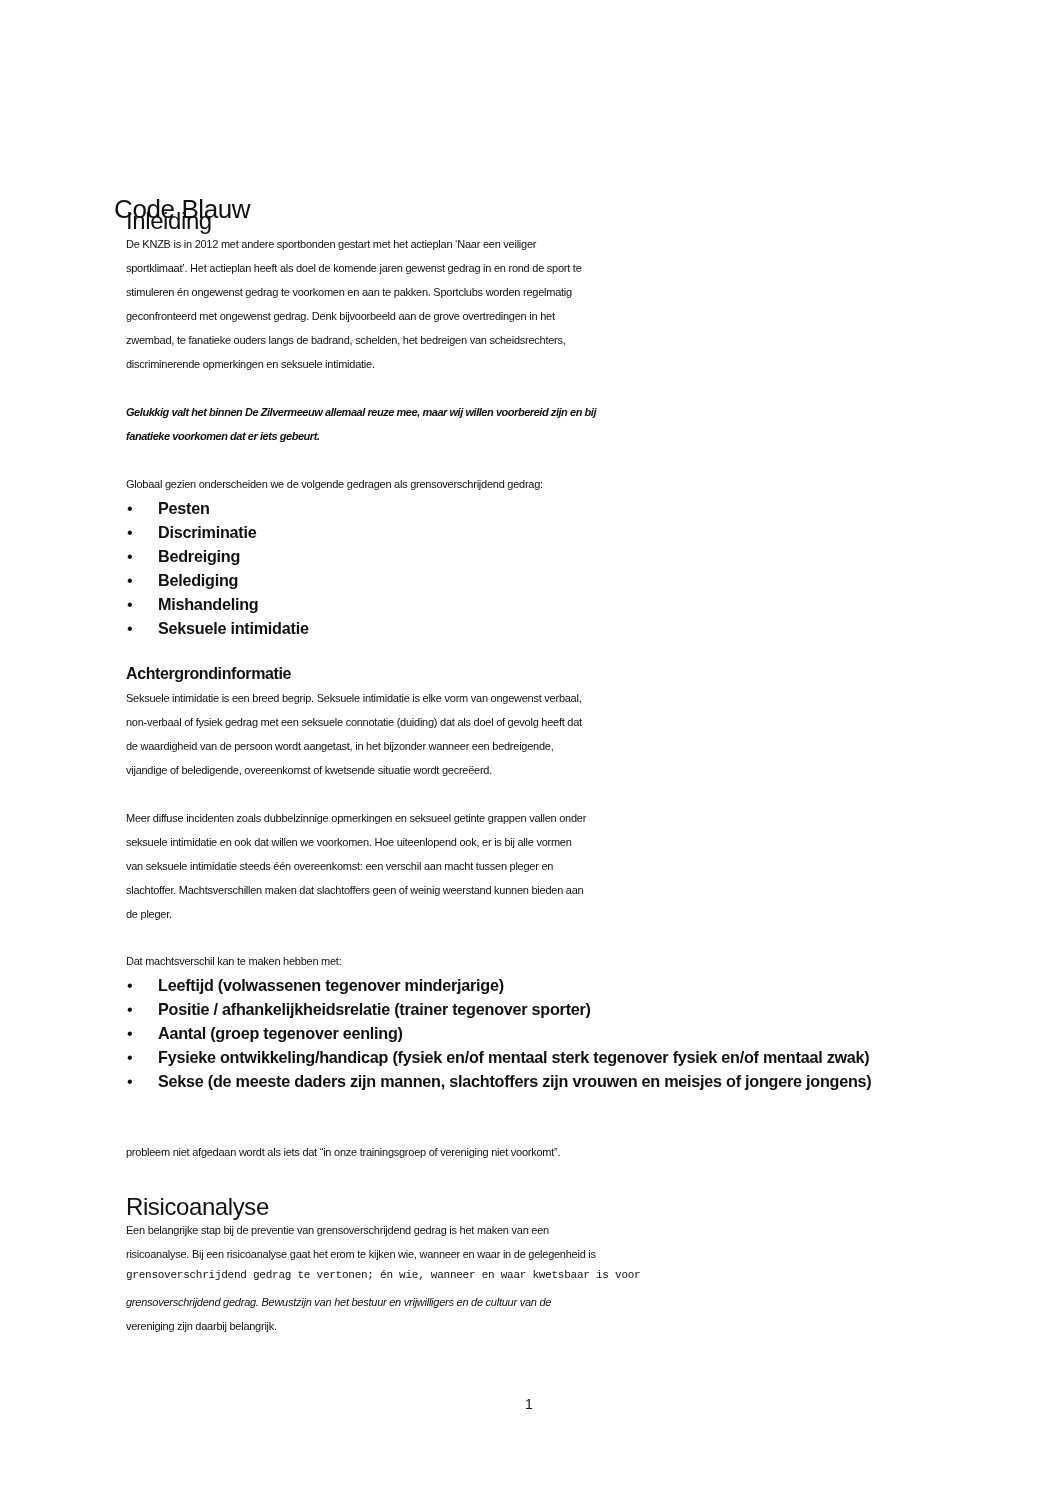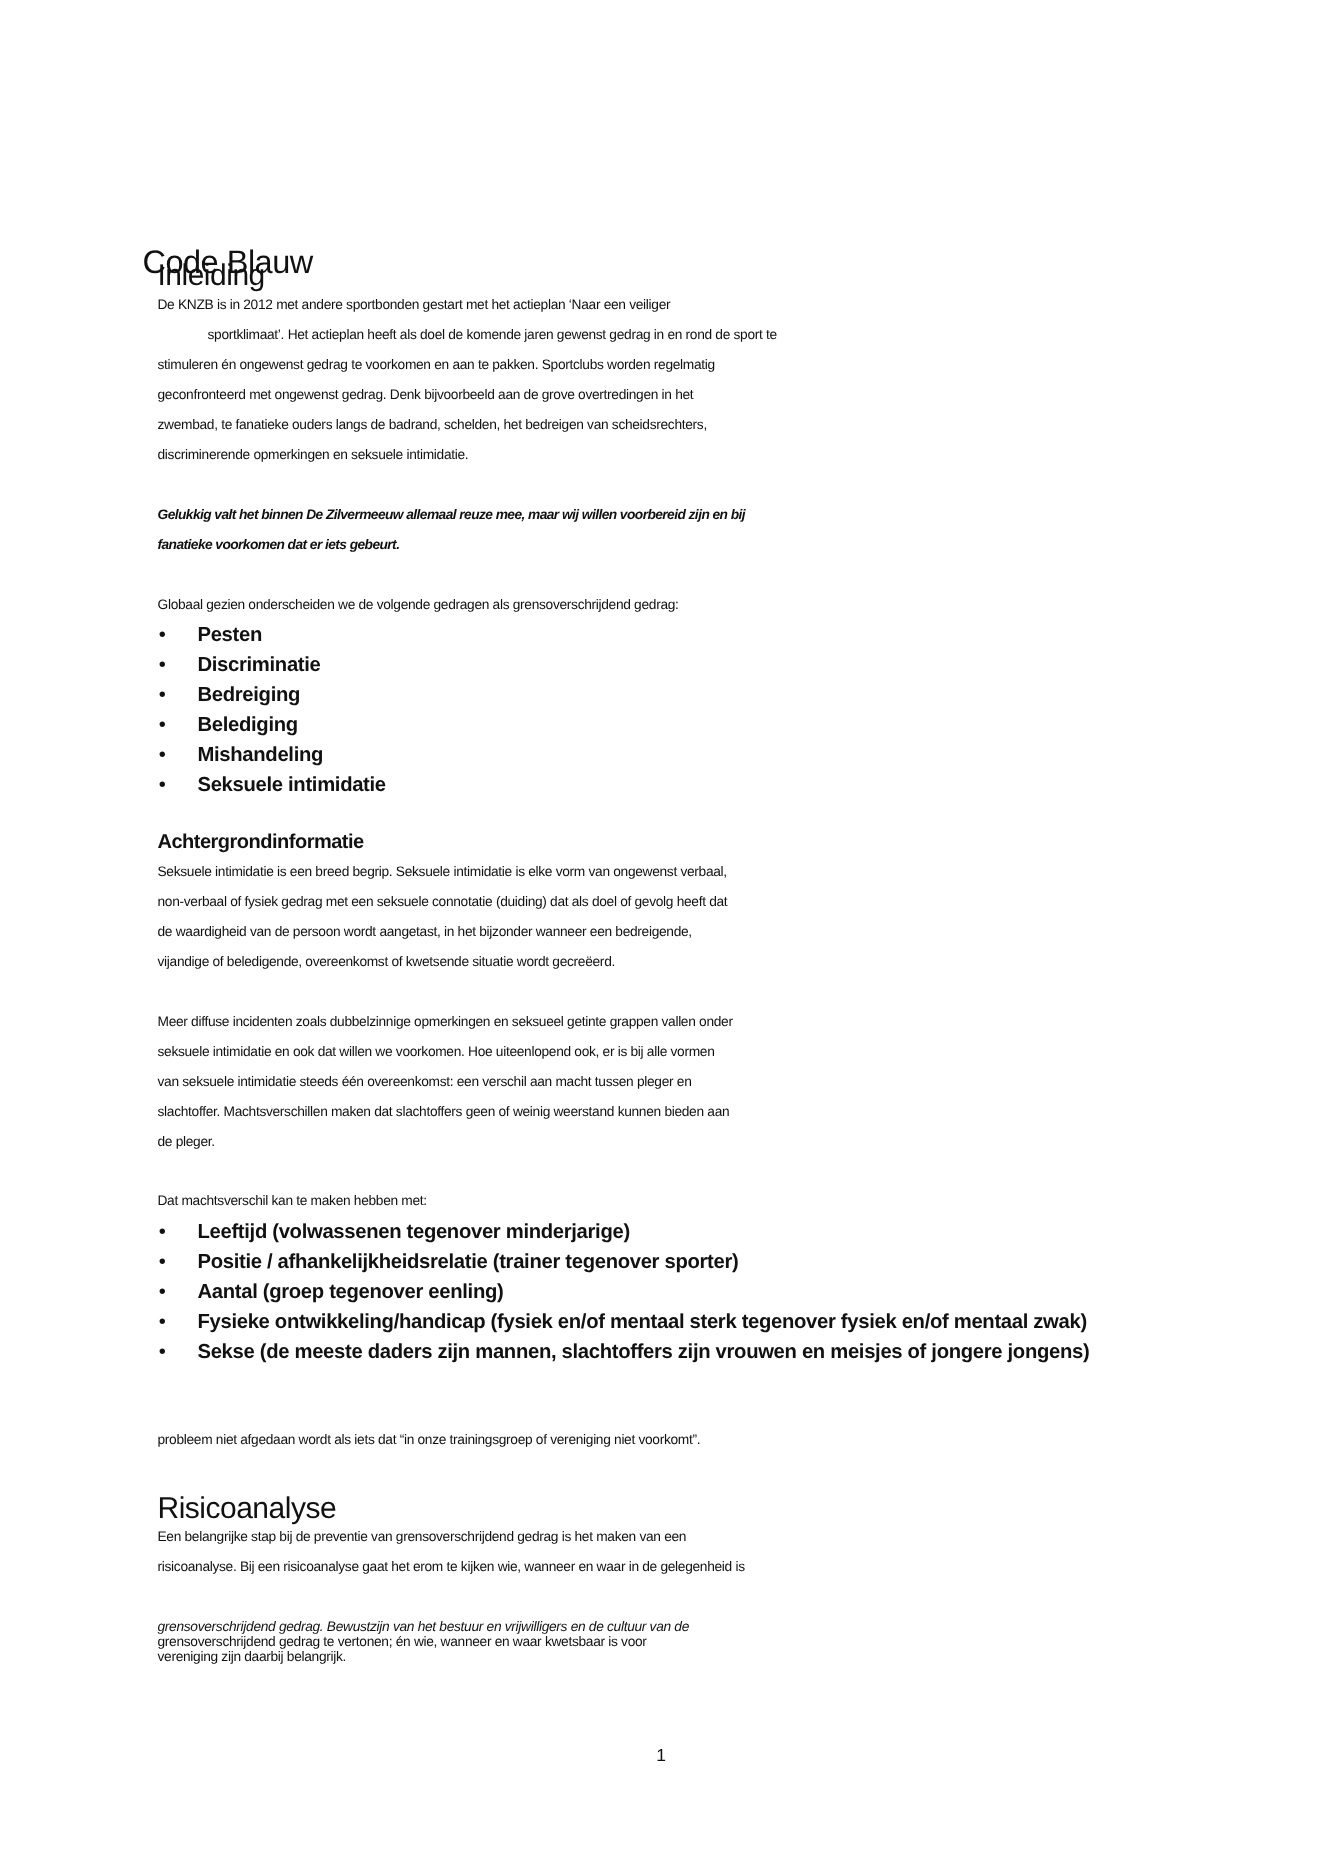--- a/index.html
+++ b/index.html
@@ -19,21 +19,21 @@
 </style>
 </head>
 <body>
 
 <div class="page">
 
   <div class="h1" style="top:150px;">Code Blauw</div>
 
   <div class="h2" style="top:207px;">Inleiding</div>
   <div class="ln" style="top:234px;">De KNZB is in 2012 met andere sportbonden gestart met het actieplan ‘Naar een veiliger</div>
-  <div class="ln" style="top:258px;margin-left:40px;">sportklimaat’. Het actieplan heeft als doel de komende jaren gewenst gedrag in en rond de sport te</div>
+  <div class="ln" style="top:258px;">sportklimaat’. Het actieplan heeft als doel de komende jaren gewenst gedrag in en rond de sport te</div>
   <div class="ln" style="top:282px;">stimuleren én ongewenst gedrag te voorkomen en aan te pakken. Sportclubs worden regelmatig</div>
   <div class="ln" style="top:306px;">geconfronteerd met ongewenst gedrag. Denk bijvoorbeeld aan de grove overtredingen in het</div>
   <div class="ln" style="top:330px;">zwembad, te fanatieke ouders langs de badrand, schelden, het bedreigen van scheidsrechters,</div>
   <div class="ln" style="top:354px;">discriminerende opmerkingen en seksuele intimidatie.</div>
 
   <div class="ln bi" style="top:402px;">Gelukkig valt het binnen De Zilvermeeuw allemaal reuze mee, maar wij willen voorbereid zijn en bij</div>
   <div class="ln bi" style="top:426px;">fanatieke voorkomen dat er iets gebeurt.</div>
 
   <div class="ln" style="top:474px;">Globaal gezien onderscheiden we de volgende gedragen als grensoverschrijdend gedrag:</div>
   <div class="bul" style="top:498px;">
@@ -93,18 +93,18 @@
   <div class="bul" style="top:1071px;">
       <span class="dot">•</span>
       <span class="txt">Sekse (de meeste daders zijn mannen, slachtoffers zijn vrouwen en meisjes of jongere jongens)</span>
     </div>
 
   <div class="ln" style="top:1142px;">probleem niet afgedaan wordt als iets dat “in onze trainingsgroep of vereniging niet voorkomt”.</div>
 
   <div class="h2" style="top:1193px;">Risicoanalyse</div>
   <div class="ln" style="top:1220px;">Een belangrijke stap bij de preventie van grensoverschrijdend gedrag is het maken van een</div>
   <div class="ln" style="top:1244px;">risicoanalyse. Bij een risicoanalyse gaat het erom te kijken wie, wanneer en waar in de gelegenheid is</div>
-  <div class="ln" style="top:1304px;">grensoverschrijdend gedrag te vertonen; én wie, wanneer en waar kwetsbaar is voor</div>
+  <div class="ln" style="top:1265px;font-family:Liberation Mono, monospace;">grensoverschrijdend gedrag te vertonen; én wie, wanneer en waar kwetsbaar is voor</div>
   <div class="ln" style="top:1292px;font-style:italic;">grensoverschrijdend gedrag. Bewustzijn van het bestuur en vrijwilligers en de cultuur van de</div>
   <div class="ln" style="top:1316px;">vereniging zijn daarbij belangrijk.</div>
 
   <div class="pnum">1</div>
 </div>
 
 </body></html>

